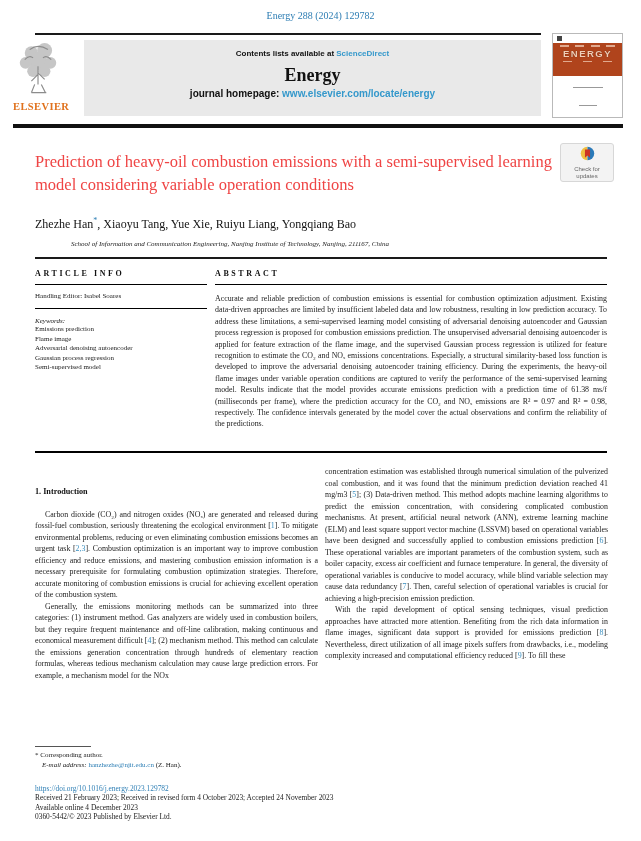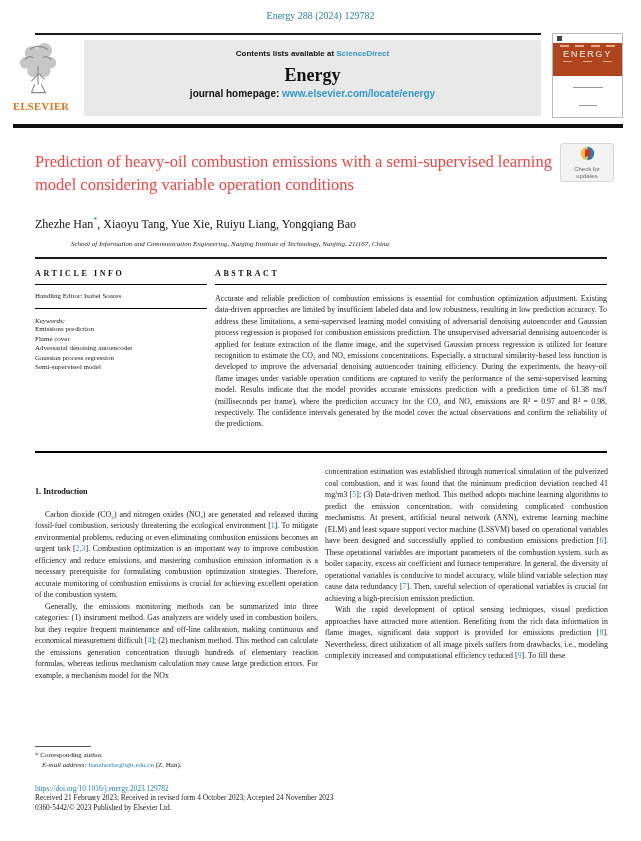--- a/index.html
+++ b/index.html
@@ -146,21 +146,21 @@
   <div class="affiliation">School of Information and Communication Engineering, Nanjing Institute of Technology, Nanjing, 211167, China</div>
   <div class="rule-mid"></div>
 
   <div class="info-col">
     <div class="col-heading">ARTICLE INFO</div>
     <div class="info-rule"></div>
     <div class="handling">Handling Editor: Isabel Soares</div>
     <div class="info-rule" style="margin-top:8px"></div>
     <div class="kw-label">Keywords:</div>
     <div class="kw-list">Emissions prediction
-Flame cover
+Flame image
 Adversarial denoising autoencoder
 Gaussian process regression
 Semi-supervised model</div>
   </div>
 
   <div class="abs-col">
     <div class="col-heading">ABSTRACT</div>
     <div class="info-rule"></div>
     <div class="abs-text cites">Accurate and reliable prediction of combustion emissions is essential for combustion optimization adjustment. Existing data-driven approaches are limited by insufficient labeled data and low robustness, resulting in low prediction accuracy. To address these limitations, a semi-supervised learning model consisting of adversarial denoising autoencoder and Gaussian process regression is proposed for combustion emissions prediction. The unsupervised adversarial denoising autoencoder is applied for feature extraction of the flame image, and the supervised Gaussian process regression is utilized for feature recognition to estimate the CO₂ and NOₓ emissions concentrations. Especially, a structural similarity-based loss function is developed to improve the adversarial denoising autoencoder training efficiency. During the experiments, the heavy-oil flame images under variable operation conditions are captured to verify the performance of the semi-supervised learning model. Results indicate that the model provides accurate emissions prediction with a prediction time of 61.38 ms/f (milliseconds per frame), where the prediction accuracy for the CO₂ and NOₓ emissions are R² = 0.97 and R² = 0.98, respectively. The confidence intervals generated by the model cover the actual observations and confirm the reliability of the predictions.</div>
   </div>
@@ -179,16 +179,17 @@
 
   <div class="footnote">
     <div class="fn-rule"></div>
     <div>* Corresponding author.</div>
     <div class="fn-email"><i>E-mail address:</i> <span class="link-blue" style="color:#2e7fb5">hanzhezhe@njit.edu.cn</span><span> (Z. Han).</span></div>
   </div>
 
   <div class="footer">
     <div class="doi">https://doi.org/10.1016/j.energy.2023.129782</div>
     <div>Received 21 February 2023; Received in revised form 4 October 2023; Accepted 24 November 2023</div>
+    <div>Available online 4 December 2023</div>
     <div>0360-5442/© 2023 Published by Elsevier Ltd.</div>
   </div>
 
 </div>
 
 </body></html>

